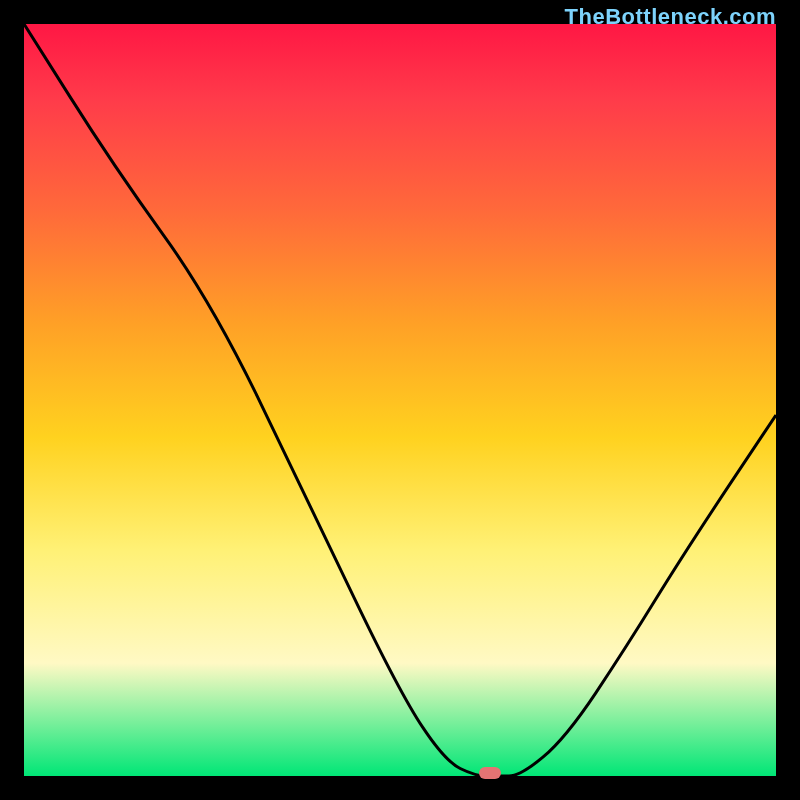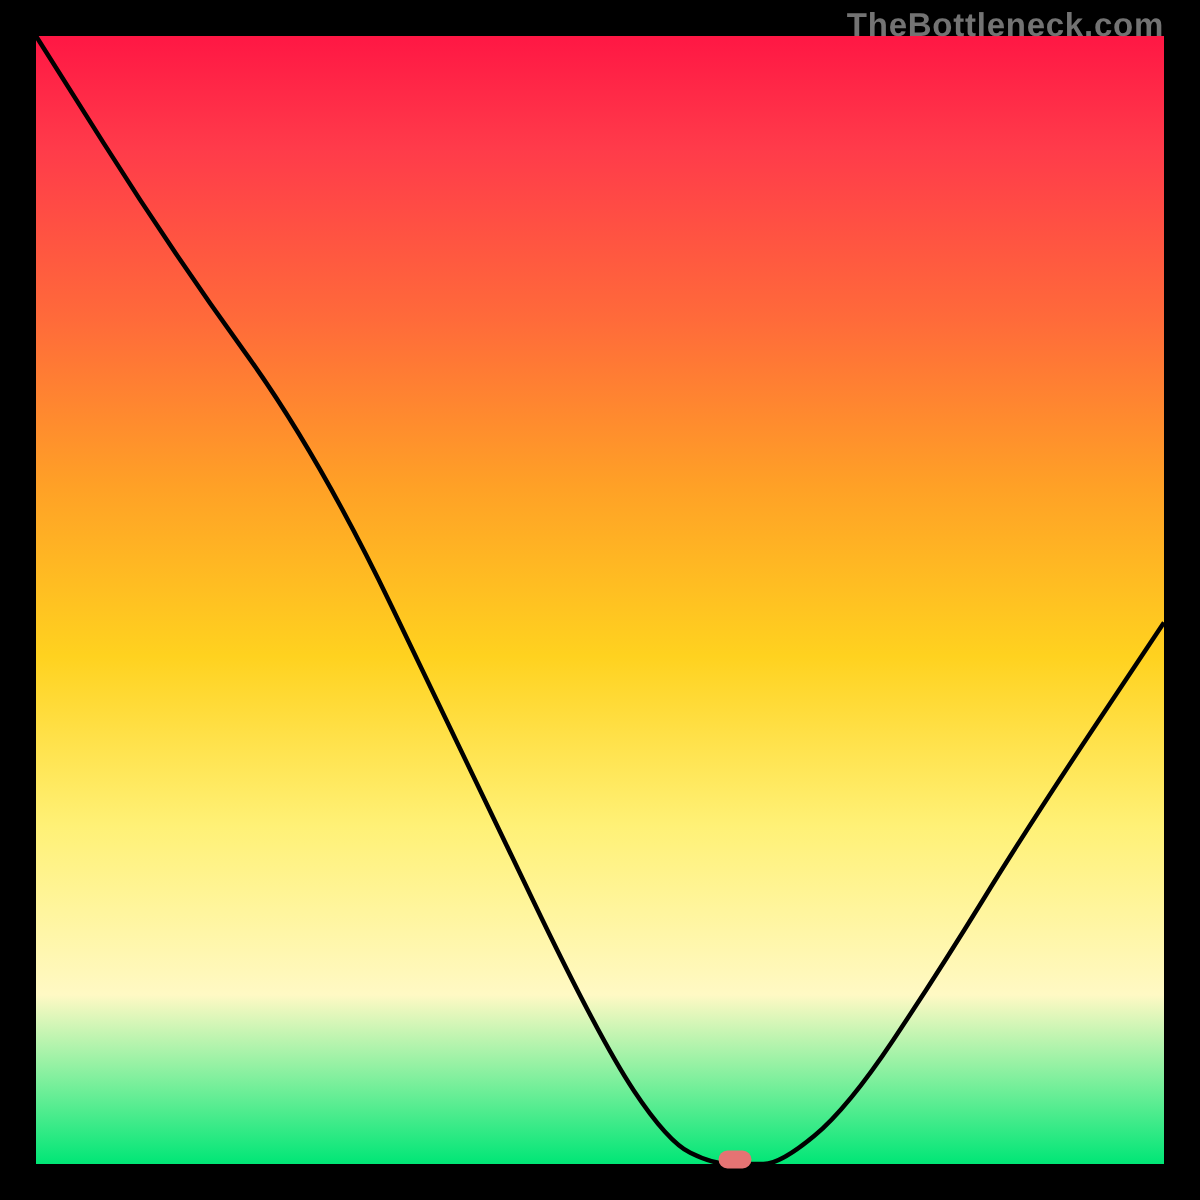--- a/index.html
+++ b/index.html
@@ -19,21 +19,21 @@
       #fff176 70%,
       #fff9c4 85%,
       #00e676 100%);
   }
   .watermark {
     position: absolute;
     top: 4px;
     right: 24px;
     font-size: 22px;
     font-weight: 600;
-    color: #737373;
+    color: #7dd3fc;
     letter-spacing: 0.5px;
   }
   .curve {
     position: absolute;
     top: 24px;
     left: 24px;
     width: 752px;
     height: 752px;
   }
   .marker {

